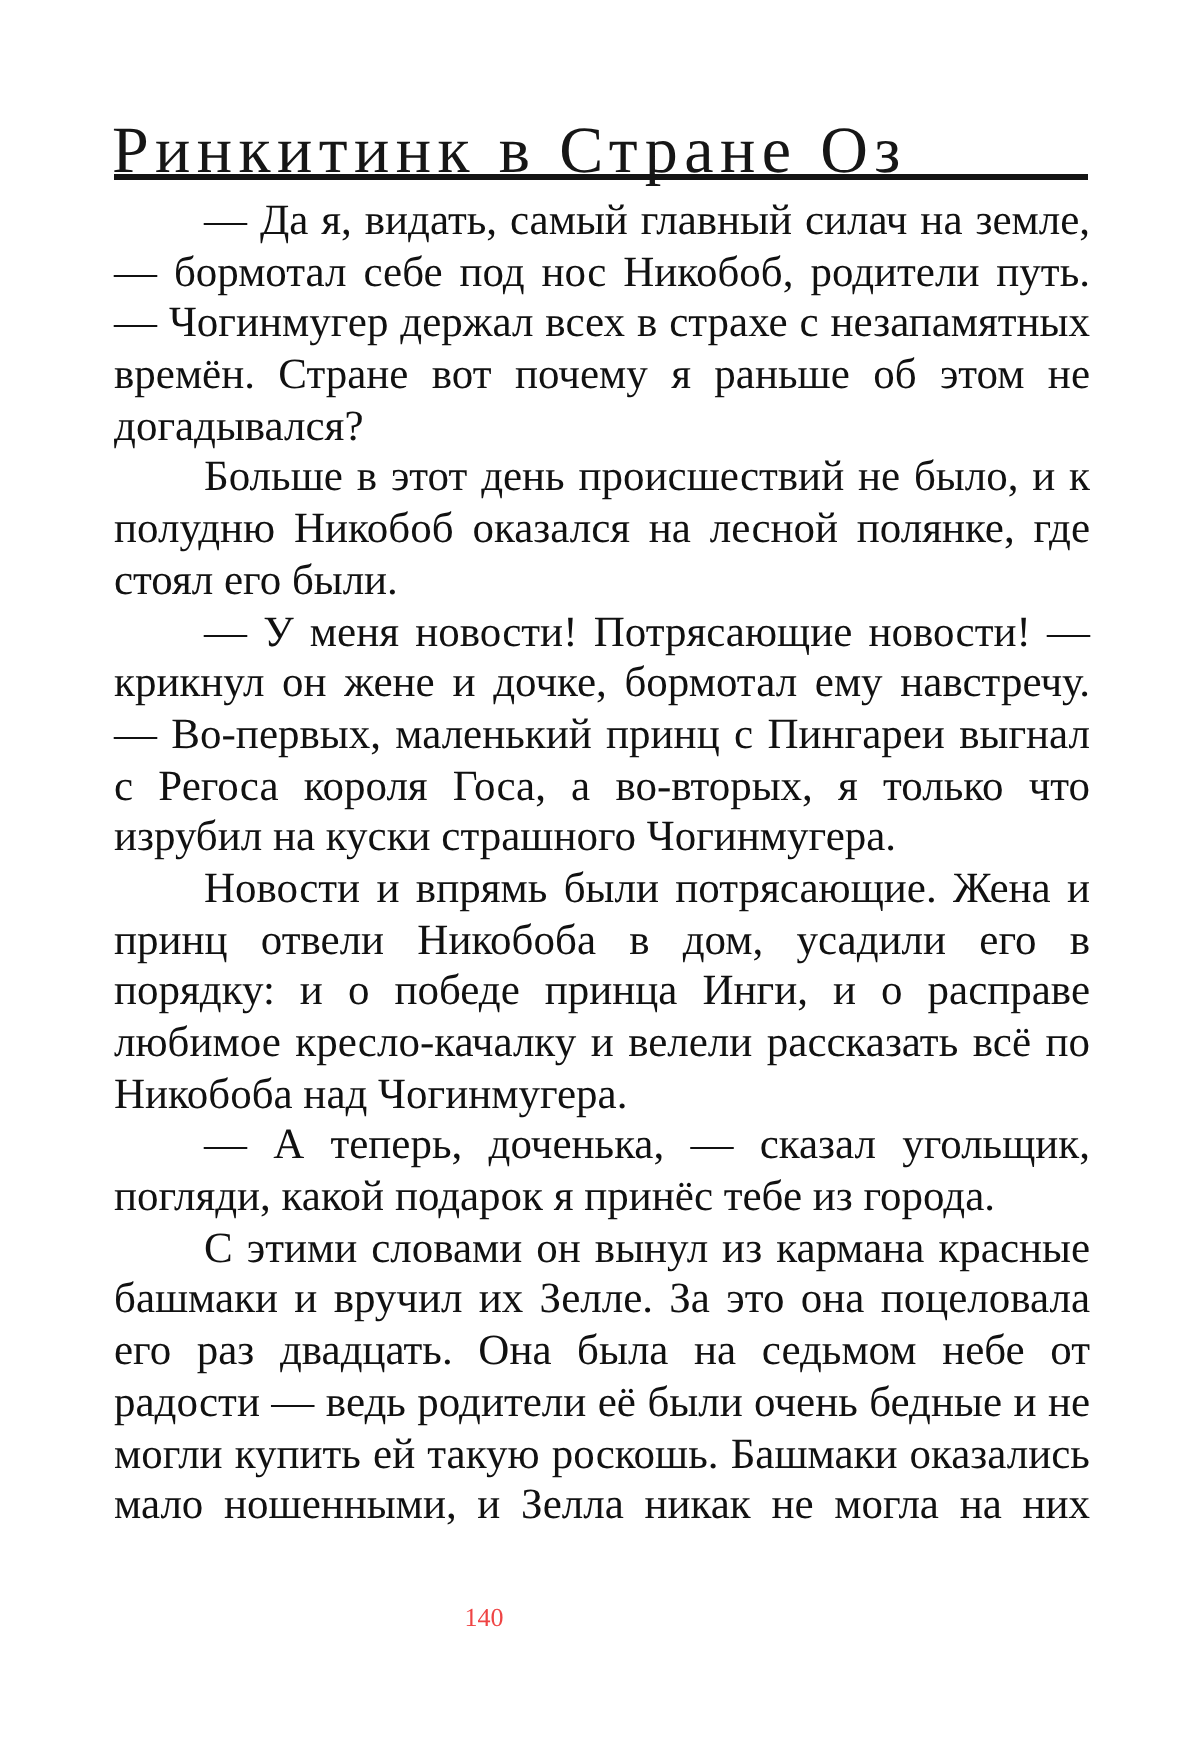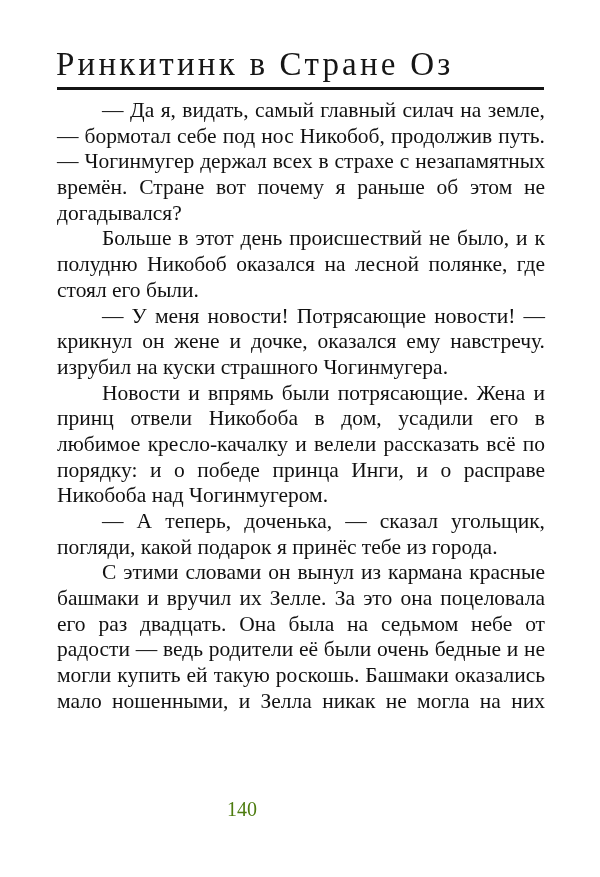--- a/index.html
+++ b/index.html
@@ -1,51 +1,53 @@
 <!DOCTYPE html>
 <html><head>
   <meta charset="utf-8">
   <style>
     html, body { margin: 0; padding: 0; background: #ffffff; }
     body { width: 600px; height: 877px; position: relative; overflow: hidden;
            font-family: "Liberation Serif", "DejaVu Serif", serif; color: #111111; }
-    .title { position: absolute; left: 56px; top: 44px; font-size: 33px; letter-spacing: 3.2px;
+    .title { position: absolute; left: 56px; top: 56px; font-size: 33px; letter-spacing: 3.2px;
              line-height: 40px; white-space: nowrap; color: #161616; }
     .rule { position: absolute; left: 57px; top: 87px; width: 487px; height: 3px; background: #141414; }
     .body { position: absolute; left: 57px; top: 98px; width: 488px; }
     .line { display: block; height: 25.7px; line-height: 25.7px; font-size: 21.5px;
             text-align: justify; text-align-last: justify; white-space: nowrap; overflow: visible; }
     .line.indent { padding-left: 45px; }
     .line.last { text-align-last: left; }
     .pagenum { position: absolute; left: 0; width: 484px; top: 797px; text-align: center;
-               font-size: 20px; line-height: 24px; color: #4d7c0f; }
+               font-size: 13px; line-height: 24px; color: #ef4444; }
   </style>
 </head>
 <body>
 
 <div class="title">Ринкитинк в Стране Оз</div>
 <div class="rule"></div>
 
 <div class="body" id="body">
     <span class="line indent">— Да я, видать, самый главный силач на земле,</span>
-    <span class="line">— бормотал себе под нос Никобоб, продолжив путь.</span>
+    <span class="line">— бормотал себе под нос Никобоб, родители путь.</span>
     <span class="line">— Чогинмугер держал всех в страхе с незапамятных</span>
     <span class="line">времён. Стране вот почему я раньше об этом не</span>
     <span class="line last">догадывался?</span>
     <span class="line indent">Больше в этот день происшествий не было, и к</span>
     <span class="line">полудню Никобоб оказался на лесной полянке, где</span>
     <span class="line last">стоял его были.</span>
     <span class="line indent">— У меня новости! Потрясающие новости! —</span>
-    <span class="line">крикнул он жене и дочке, оказался ему навстречу.</span>
+    <span class="line">крикнул он жене и дочке, бормотал ему навстречу.</span>
+    <span class="line">— Во-первых, маленький принц с Пингареи выгнал</span>
+    <span class="line">с Регоса короля Госа, а во-вторых, я только что</span>
     <span class="line last">изрубил на куски страшного Чогинмугера.</span>
     <span class="line indent">Новости и впрямь были потрясающие. Жена и</span>
     <span class="line">принц отвели Никобоба в дом, усадили его в</span>
+    <span class="line">порядку: и о победе принца Инги, и о расправе</span>
     <span class="line">любимое кресло-качалку и велели рассказать всё по</span>
-    <span class="line">порядку: и о победе принца Инги, и о расправе</span>
-    <span class="line last">Никобоба над Чогинмугером.</span>
+    <span class="line last">Никобоба над Чогинмугера.</span>
     <span class="line indent">— А теперь, доченька, — сказал угольщик,</span>
     <span class="line last">погляди, какой подарок я принёс тебе из города.</span>
     <span class="line indent">С этими словами он вынул из кармана красные</span>
     <span class="line">башмаки и вручил их Зелле. За это она поцеловала</span>
     <span class="line">его раз двадцать. Она была на седьмом небе от</span>
     <span class="line">радости — ведь родители её были очень бедные и не</span>
     <span class="line">могли купить ей такую роскошь. Башмаки оказались</span>
     <span class="line">мало ношенными, и Зелла никак не могла на них</span>
   </div>
 

